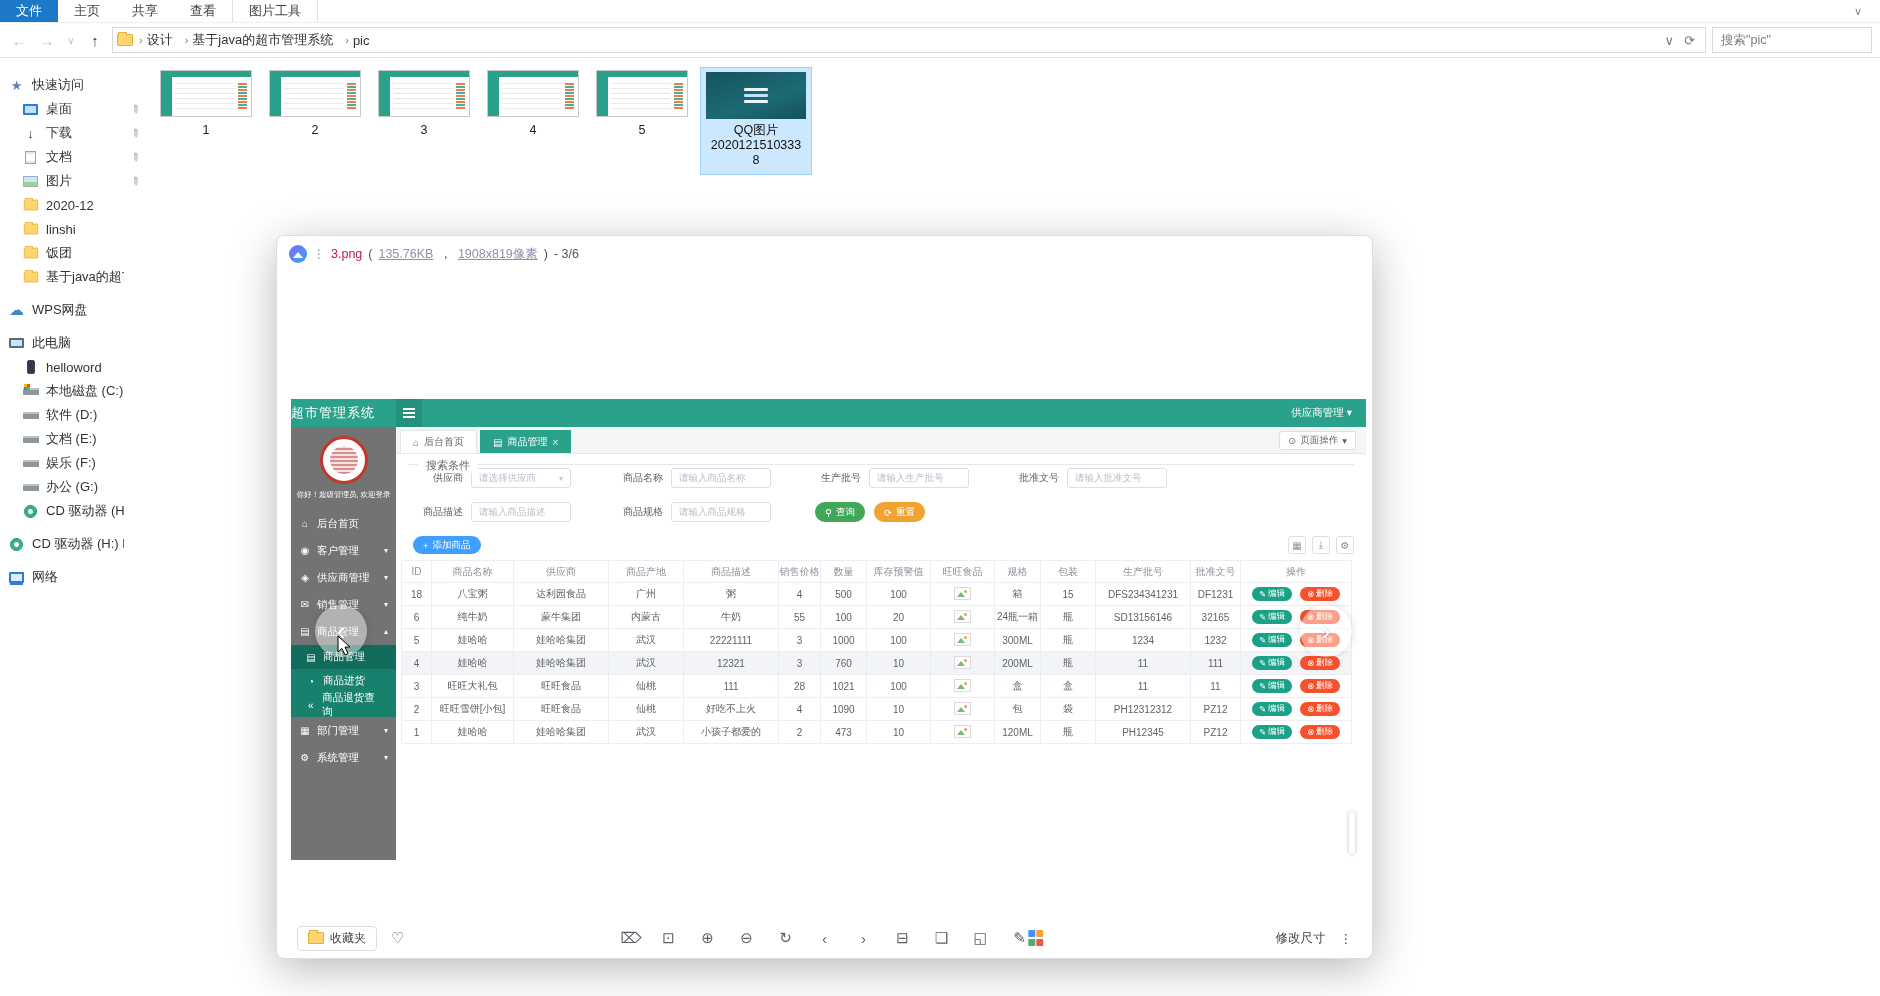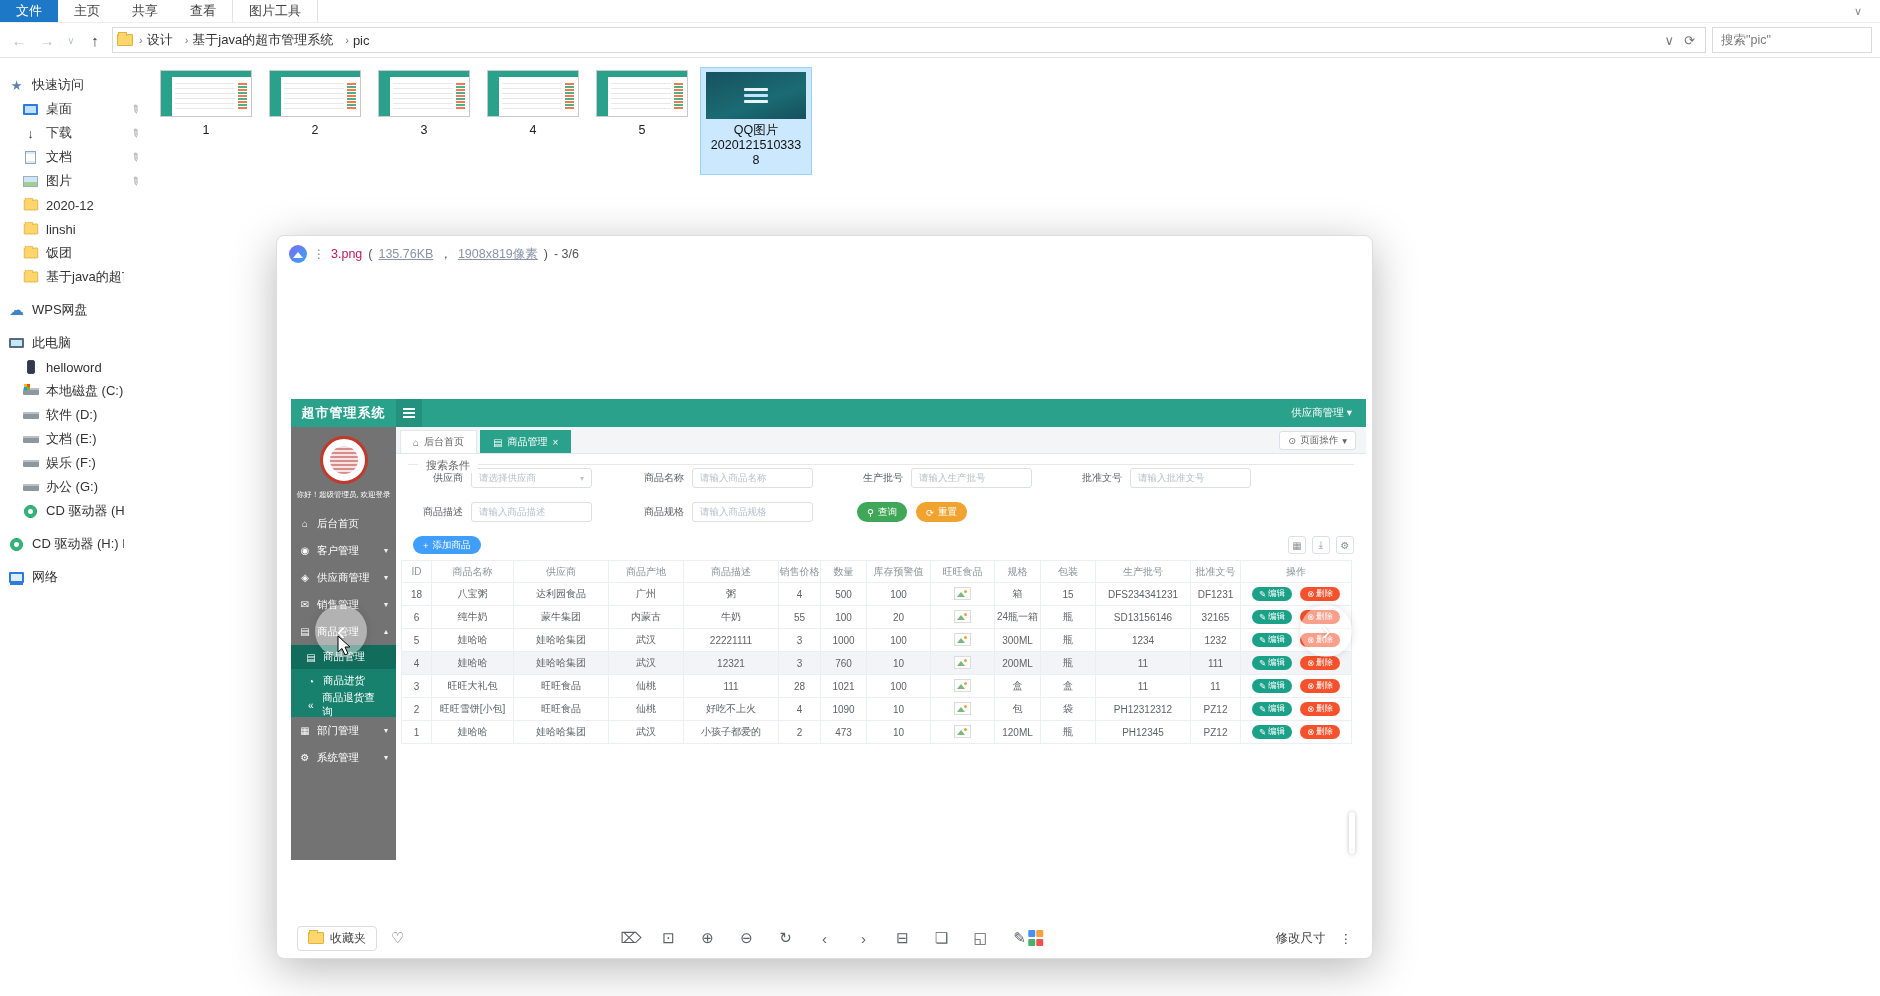--- a/index.html
+++ b/index.html
@@ -85,21 +85,21 @@
   .centerics{position:absolute;left:50%;transform:translateX(-50%);display:flex;gap:21px;align-items:center;}
   .tico{font-size:15px;color:#5d6066;width:18px;text-align:center;}
   .cgrid{display:grid;grid-template-columns:7px 7px;grid-auto-rows:7px;gap:1.5px;}
   .cgrid i{display:block;border-radius:1px;}
   .cgrid i:nth-child(1){background:#4a90f4;}.cgrid i:nth-child(2){background:#f6a23c;}
   .cgrid i:nth-child(3){background:#4caf6d;}.cgrid i:nth-child(4){background:#ef5350;}
   .vresize{margin-left:auto;display:flex;align-items:center;gap:14px;font-size:12.5px;color:#444;}
   
   .app{position:absolute;left:14px;top:127px;width:1075px;height:461px;background:#fff;overflow:hidden;font-size:10px;}
   .app-header{height:28px;background:#2aa18b;display:flex;align-items:center;color:#fff;}
-  .app-logo{width:105px;font-size:13px;font-weight:bold;text-align:center;letter-spacing:1px;}
+  .app-logo{width:105px;font-size:13px;font-weight:normal;text-align:left;letter-spacing:1px;}
   .app-burger{width:26px;height:28px;background:#23917d;display:flex;flex-direction:column;gap:2.5px;align-items:center;justify-content:center;}
   .app-burger i{width:12px;height:1.5px;background:#fff;display:block;}
   .app-user{margin-left:auto;margin-right:14px;font-size:10.5px;}
   .app-body{display:flex;height:433px;}
   .app-side{width:105px;background:#737373;color:#eafaf5;flex:0 0 105px;position:relative;}
   .logo-circle{width:48px;height:48px;border-radius:50%;background:#fff;margin:9px auto 4px;border:3px solid #c0392b;position:relative;}
   .logo-circle::after{content:"";position:absolute;inset:7px;border-radius:50%;background:repeating-linear-gradient(0deg,#d98c8c 0 2px,#f6e3e3 2px 4px);}
   .greet{font-size:7.5px;text-align:center;color:#fff;margin:6px 2px 10px;white-space:nowrap;overflow:hidden;}
   .mitem{height:27px;display:flex;align-items:center;gap:6px;padding:0 8px;font-size:10.5px;color:#fff;}
   .mitem .mi{width:12px;text-align:center;font-size:10px;}
@@ -110,21 +110,21 @@
   .app-main{flex:1;position:relative;overflow:hidden;}
   .tabbar{height:27px;background:#f3f5f6;border-bottom:1px solid #e4e7ea;display:flex;align-items:flex-end;padding-left:4px;position:relative;}
   .atab{height:23px;display:flex;align-items:center;gap:5px;padding:0 12px;font-size:10px;background:#fff;border:1px solid #e4e7ea;border-bottom:none;color:#666;margin-right:3px;}
   .atab.active{background:#2aa18b;color:#fff;border-color:#2aa18b;}
   .pageops{position:absolute;right:10px;top:4px;border:1px solid #dcdfe6;background:#fff;border-radius:3px;padding:2px 8px;font-size:9.5px;color:#666;display:flex;gap:4px;align-items:center;}
   .searchbox2{margin:10px 12px 0;border-top:1px solid #e8e8e8;position:relative;padding-top:3px;}
   .sc-title{position:absolute;top:-7px;left:10px;background:#fff;padding:0 8px;font-size:11px;color:#666;}
   .frow{display:flex;align-items:center;margin:0 0 14px 0;}
   .fg{display:flex;align-items:center;}
   .flabel{width:55px;text-align:right;margin-right:8px;color:#606266;font-size:10px;}
-  .finput{width:121px;height:20px;border:1px solid #dcdfe6;border-radius:3px;display:flex;align-items:center;padding:0 7px;color:#b9c0ca;font-size:9.5px;background:#fff;}
+  .finput{width:100px;height:20px;border:1px solid #dcdfe6;border-radius:3px;display:flex;align-items:center;padding:0 7px;color:#b9c0ca;font-size:9.5px;background:#fff;}
   .finput .caret{margin-left:auto;color:#c0c4cc;font-size:8px;}
   .btn{height:20px;border-radius:10px;color:#fff;font-size:9.5px;display:inline-flex;align-items:center;gap:4px;padding:0 10px;}
   .btn.q{background:#3fa757;margin-left:44px;}
   .btn.r{background:#f0a32f;margin-left:9px;}
   .toolrow{display:flex;align-items:center;margin:6px 12px 6px 17px;}
   .btn.add{background:#409eff;height:18px;font-size:9.5px;}
   .miniicons{margin-left:auto;display:flex;gap:6px;}
   .miniicons span{width:18px;height:18px;border:1px solid #dcdfe6;border-radius:3px;display:flex;align-items:center;justify-content:center;color:#8a9099;font-size:10px;}
   table.grid{border-collapse:collapse;table-layout:fixed;width:950px;margin-left:5px;font-size:10px;color:#606266;}
   .grid th{font-weight:normal;color:#909399;border:1px solid #ebeef5;height:22px;overflow:hidden;white-space:nowrap;}

